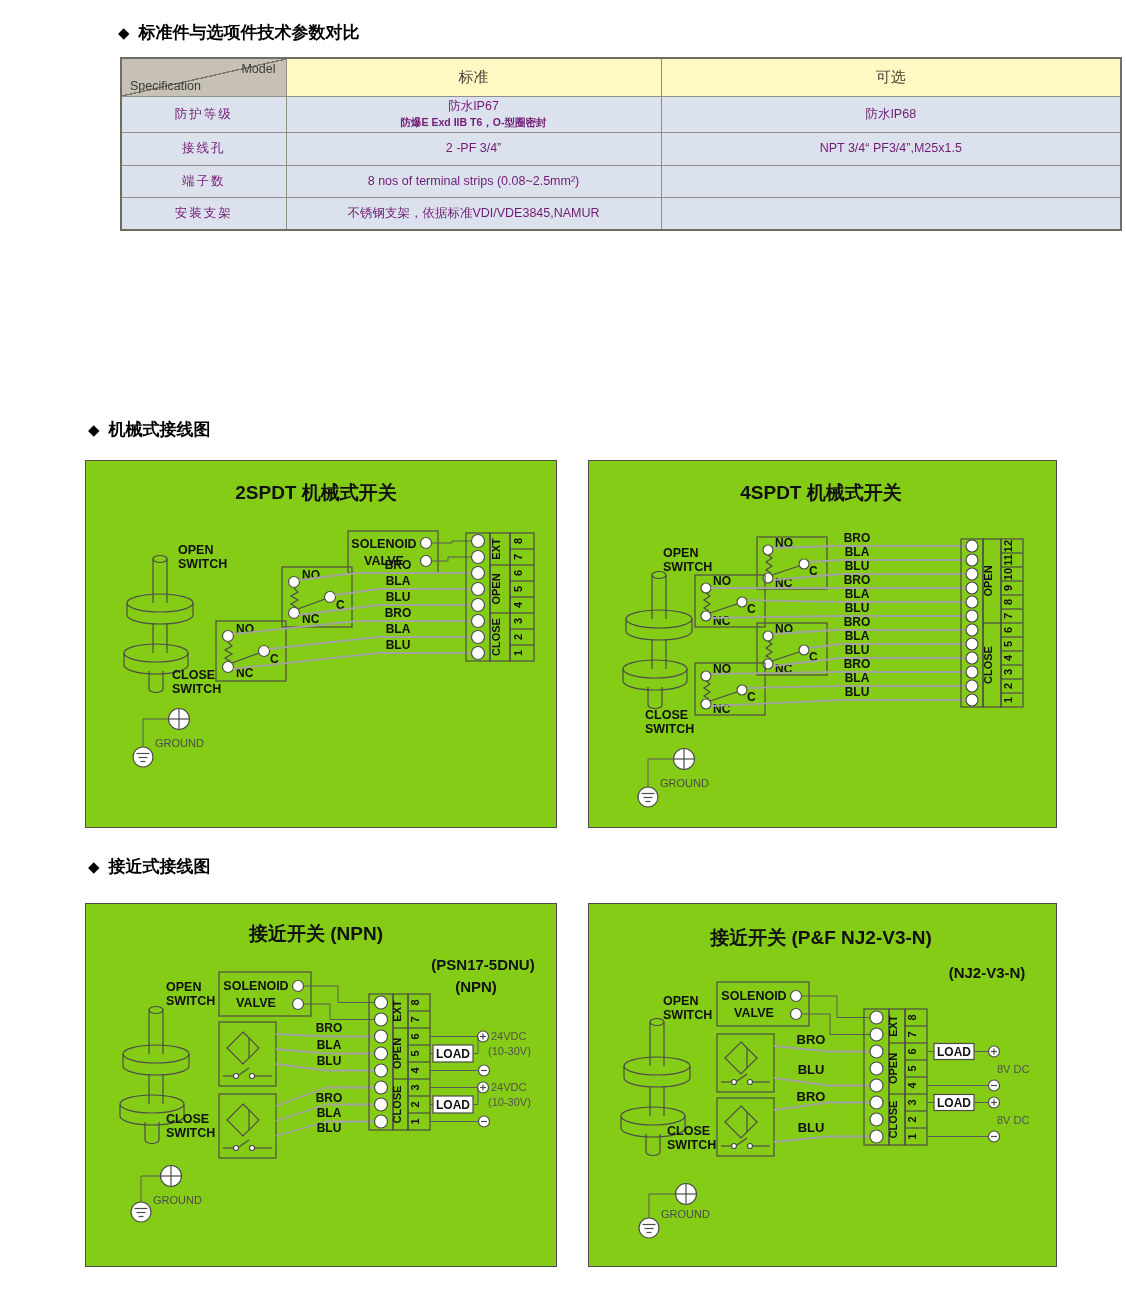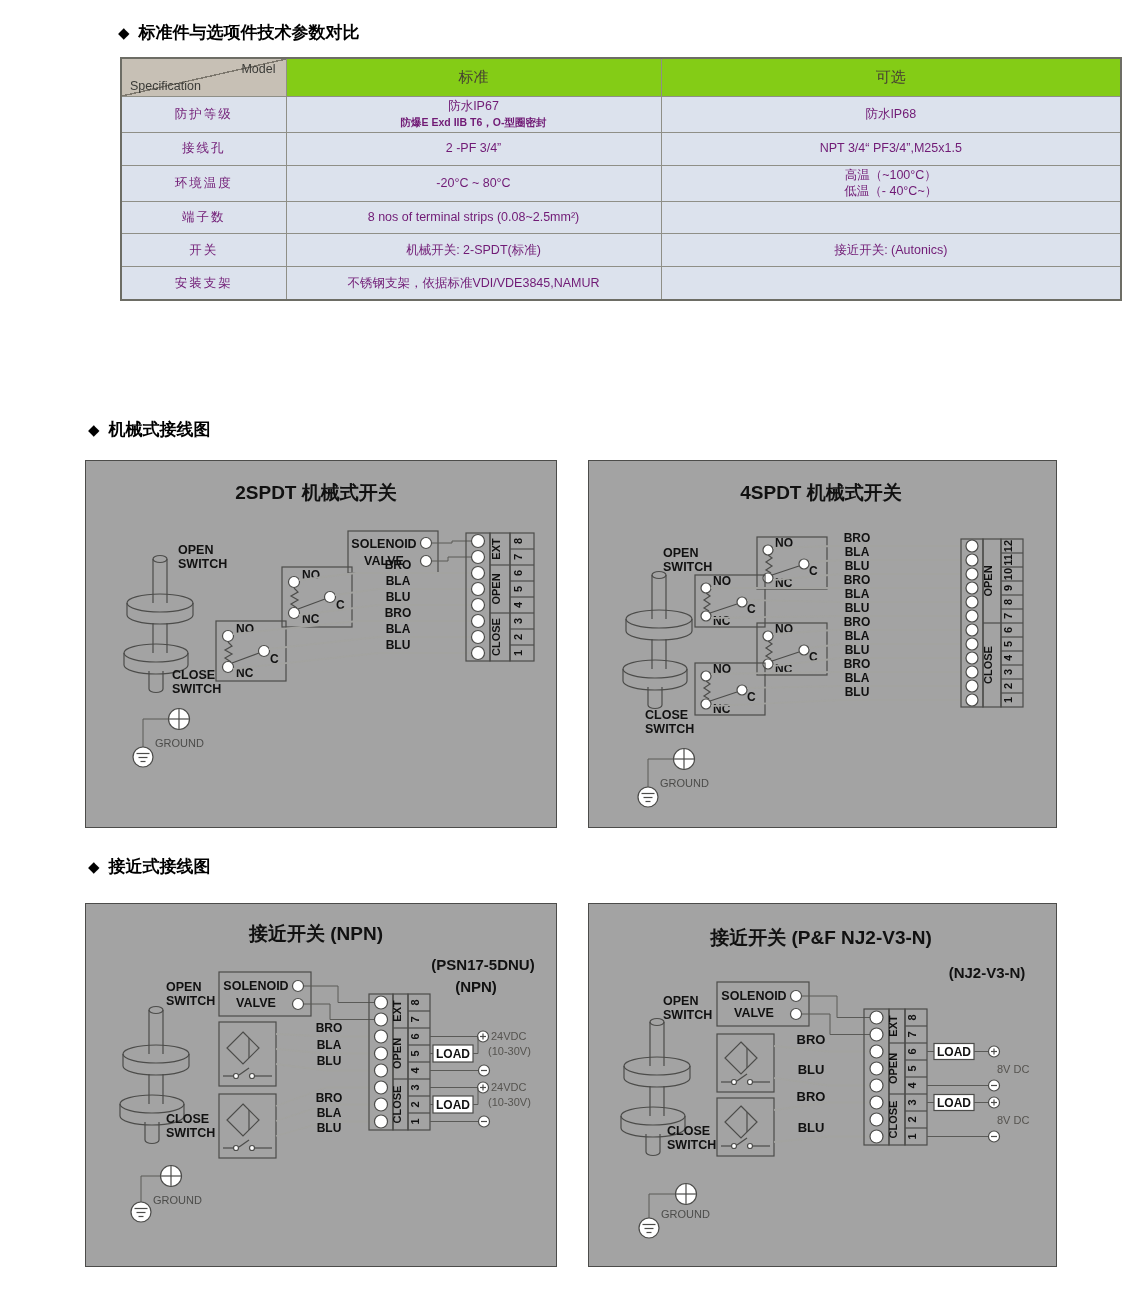--- a/index.html
+++ b/index.html
@@ -6,31 +6,31 @@
   .page{position:relative;width:1126px;height:1291px;background:#ffffff;
         font-family:"Liberation Sans","DejaVu Sans",sans-serif;color:#111;overflow:hidden;}
   .sec-title{position:absolute;display:flex;align-items:center;gap:9px;
              font-size:17px;font-weight:bold;color:#000;}
   .sec-title .diamond{font-size:15px;line-height:1;}
   
   table.spec{position:absolute;left:120px;top:57px;width:1000px;border-collapse:collapse;
              table-layout:fixed;border:2px solid #6d6d65;}
   table.spec td{border:1px solid #8f8f87;background:#dce2ed;text-align:center;
                 vertical-align:middle;font-size:12.5px;color:#701a75;padding:1px 6px;}
-  table.spec tr.hdr td{background:#84cc16;color:#453e33;font-size:15px;font-weight:normal;}
+  table.spec tr.hdr td{background:#fef9c3;color:#453e33;font-size:15px;font-weight:normal;}
   td.diag-cell{position:relative;padding:0;
      background:linear-gradient(to bottom right,rgba(0,0,0,0) calc(50% - 0.7px),
        #7c776d calc(50% - 0.7px),#7c776d calc(50% + 0.7px),rgba(0,0,0,0) calc(50% + 0.7px)),#c7c0b5 !important;}
   .diag-model{position:absolute;top:3px;right:10px;font-size:12.5px;color:#3b3b38;}
   .diag-spec{position:absolute;bottom:3px;left:8px;font-size:12.5px;color:#3b3b38;}
   td.speccol{font-size:15px;letter-spacing:2px;color:#3a3832;}
   .l1,.l2{display:block;line-height:1.35;}
   .l2.small{font-size:10.5px;font-weight:bold;}
   
-  .dbox{position:absolute;border:1.5px solid #4c4c4a;background:#a3a3a3;}
+  .dbox{position:absolute;border:1.5px solid #4c4c4a;background:#84cc16;}
   svg text{font-family:"Liberation Sans","DejaVu Sans",sans-serif;fill:#111;}
   .d-title{font-size:19px;font-weight:bold;}
   .d-model{font-size:15px;font-weight:bold;}
   .d-label{font-size:12.5px;font-weight:bold;}
   .d-wl{font-size:12px;font-weight:bold;}
   .d-term{font-size:11px;font-weight:bold;}
   .d-small{font-size:11px;fill:#4c4c4a;}
   .d-supply{font-size:11px;fill:#55534f;}
   .sh{fill:none;stroke:#4c4c4a;stroke-width:1.2;}
   .shw{fill:#fff;stroke:#4c4c4a;stroke-width:1.2;}
@@ -74,46 +74,27 @@
     </tr>
     <tr style="height:33px;">
       <td class="speccol">接线孔</td>
       <td>
             <span class="l1">2 -PF 3/4”</span>
           </td>
       <td>
             <span class="l1">NPT 3/4“ PF3/4”,M25x1.5</span>
           </td>
     </tr>
-    <tr style="height:33px;">
-      <td class="speccol">环境温度</td>
-      <td>
-            <span class="l1">-20°C ~ 80°C</span>
-          </td>
-      <td>
-            <span class="l1">高温（~100°C）</span>
-            <span class="l2">低温（- 40°C~）</span>
-          </td>
-    </tr>
     <tr style="height:32px;">
       <td class="speccol">端子数</td>
       <td>
             <span class="l1">8 nos of terminal strips (0.08~2.5mm²)</span>
           </td>
       <td>
             <span class="l1"></span>
-          </td>
-    </tr>
-    <tr style="height:33px;">
-      <td class="speccol">开关</td>
-      <td>
-            <span class="l1">机械开关: 2-SPDT(标准)</span>
-          </td>
-      <td>
-            <span class="l1">接近开关:  (Autonics)</span>
           </td>
     </tr>
     <tr style="height:33px;">
       <td class="speccol">安装支架</td>
       <td>
             <span class="l1">不锈钢支架，依据标准VDI/VDE3845,NAMUR</span>
           </td>
       <td>
             <span class="l1"></span>
           </td>

